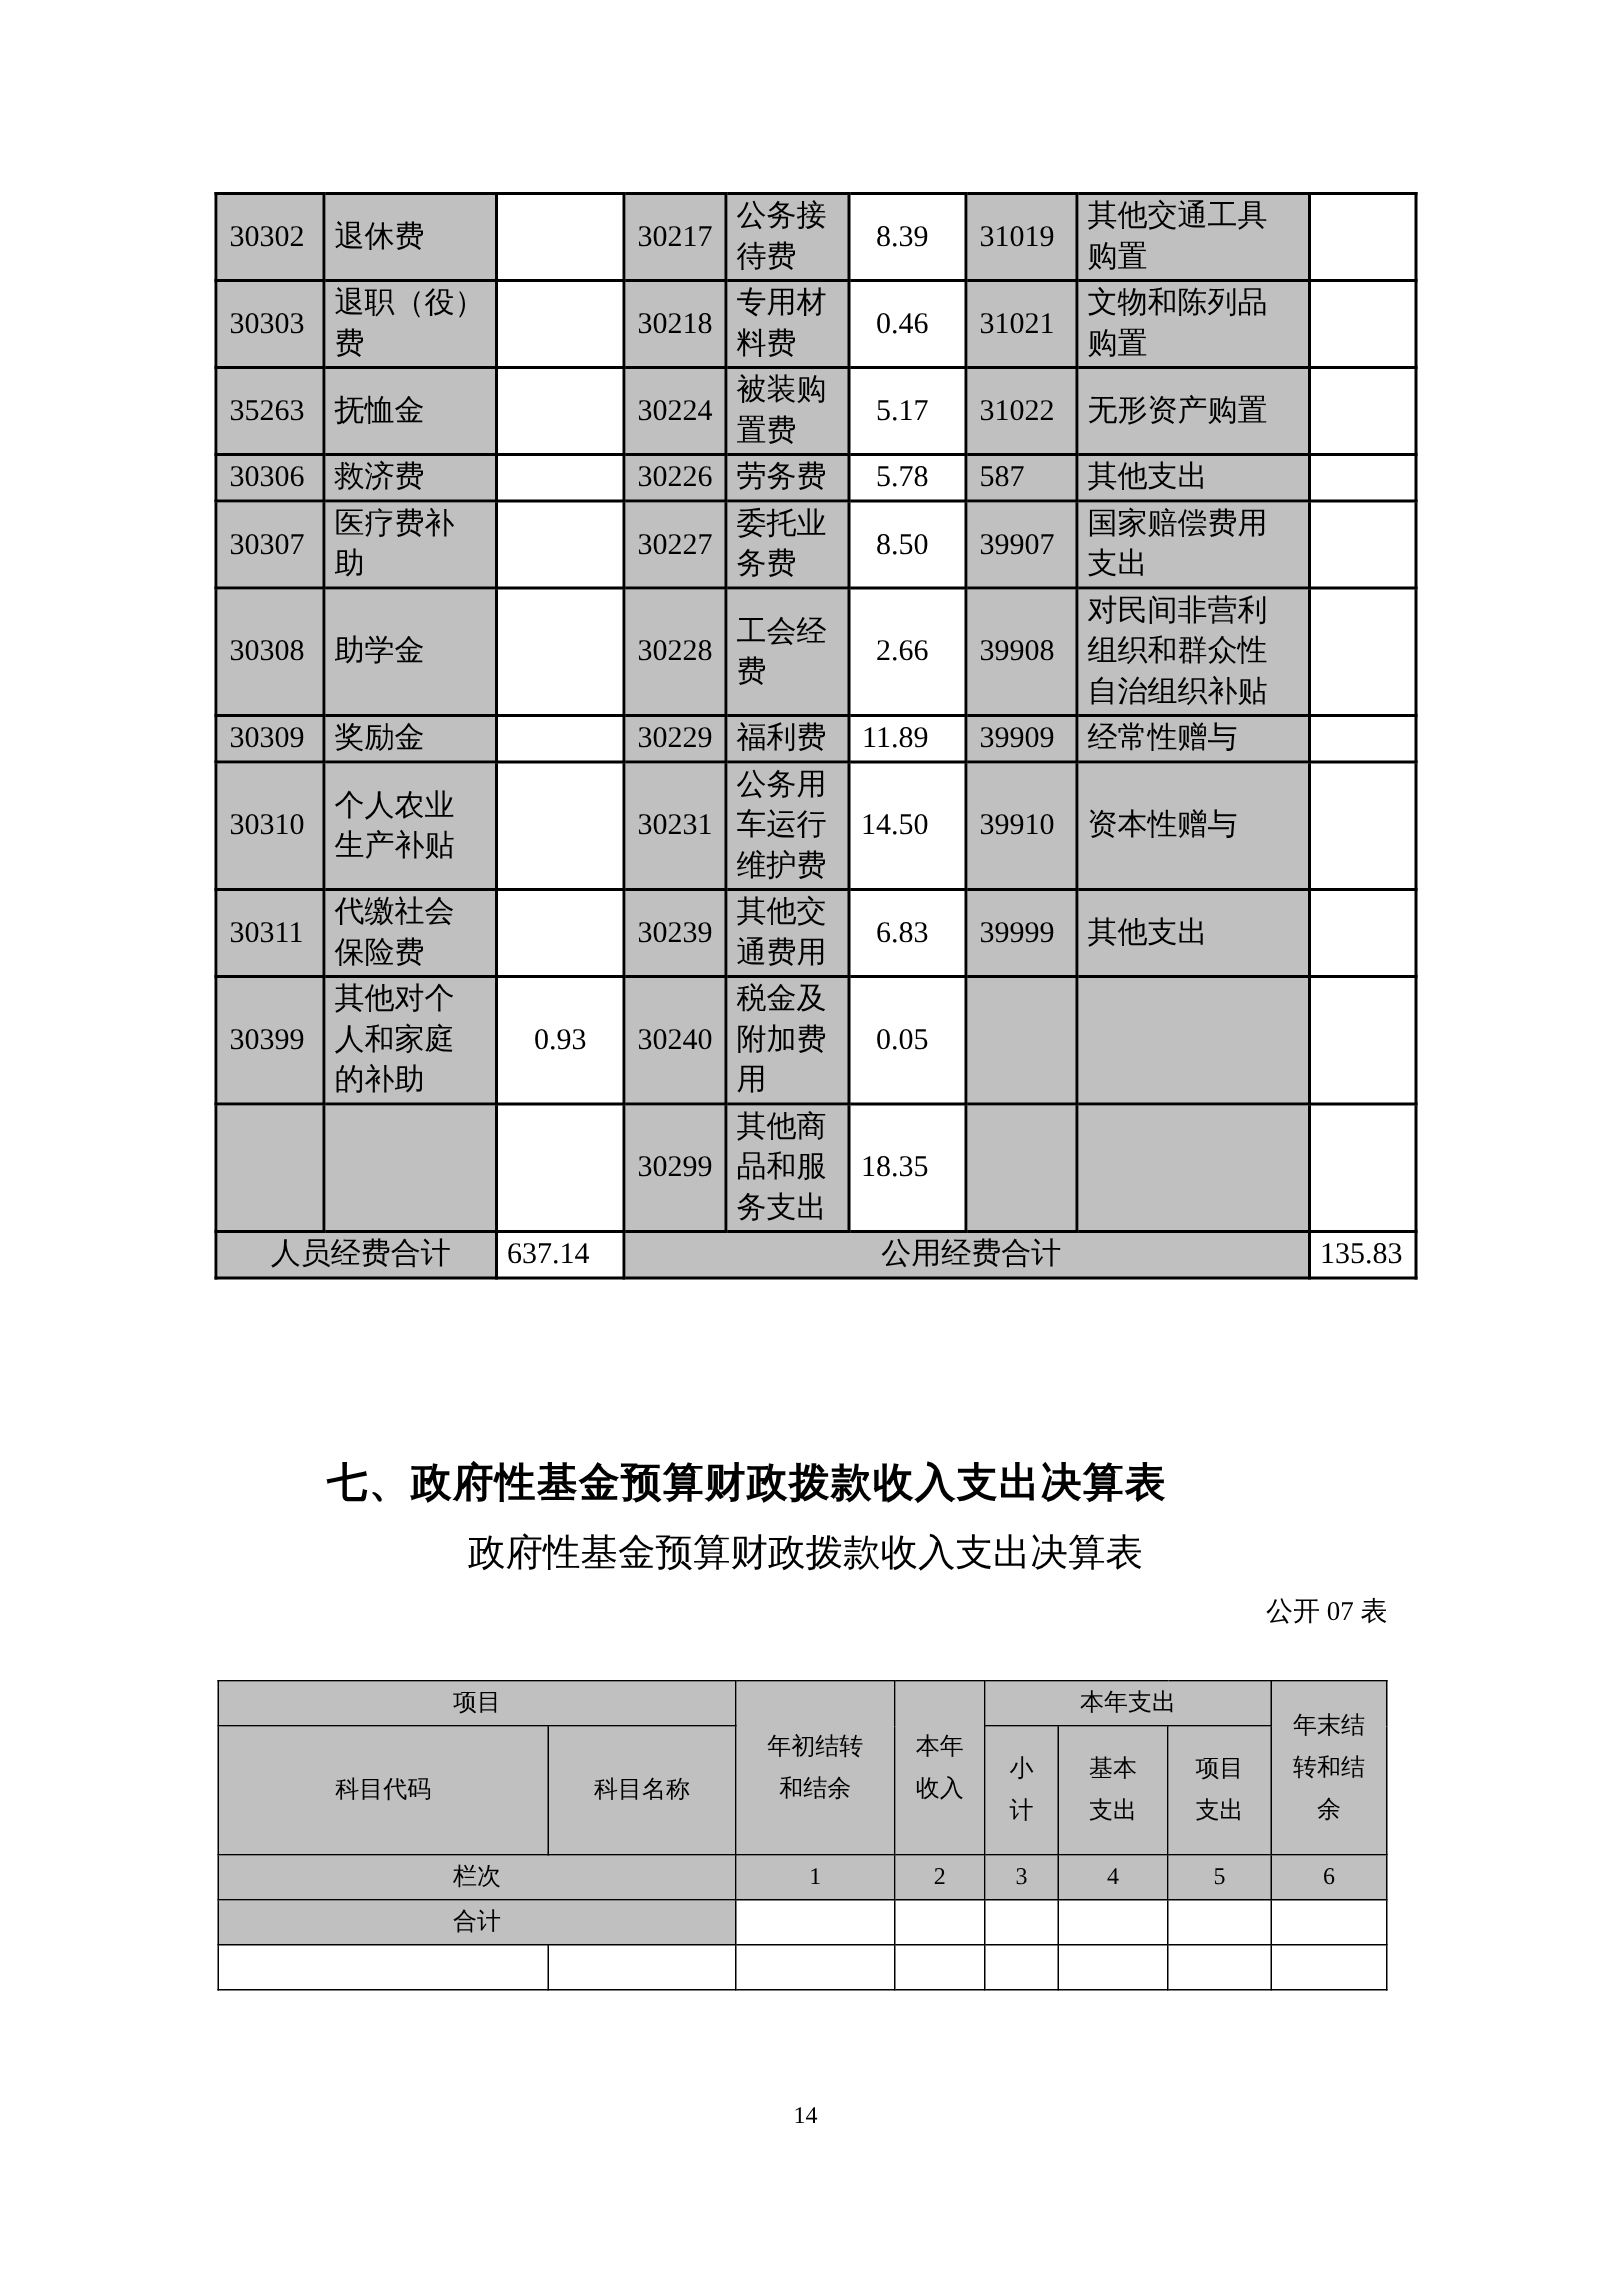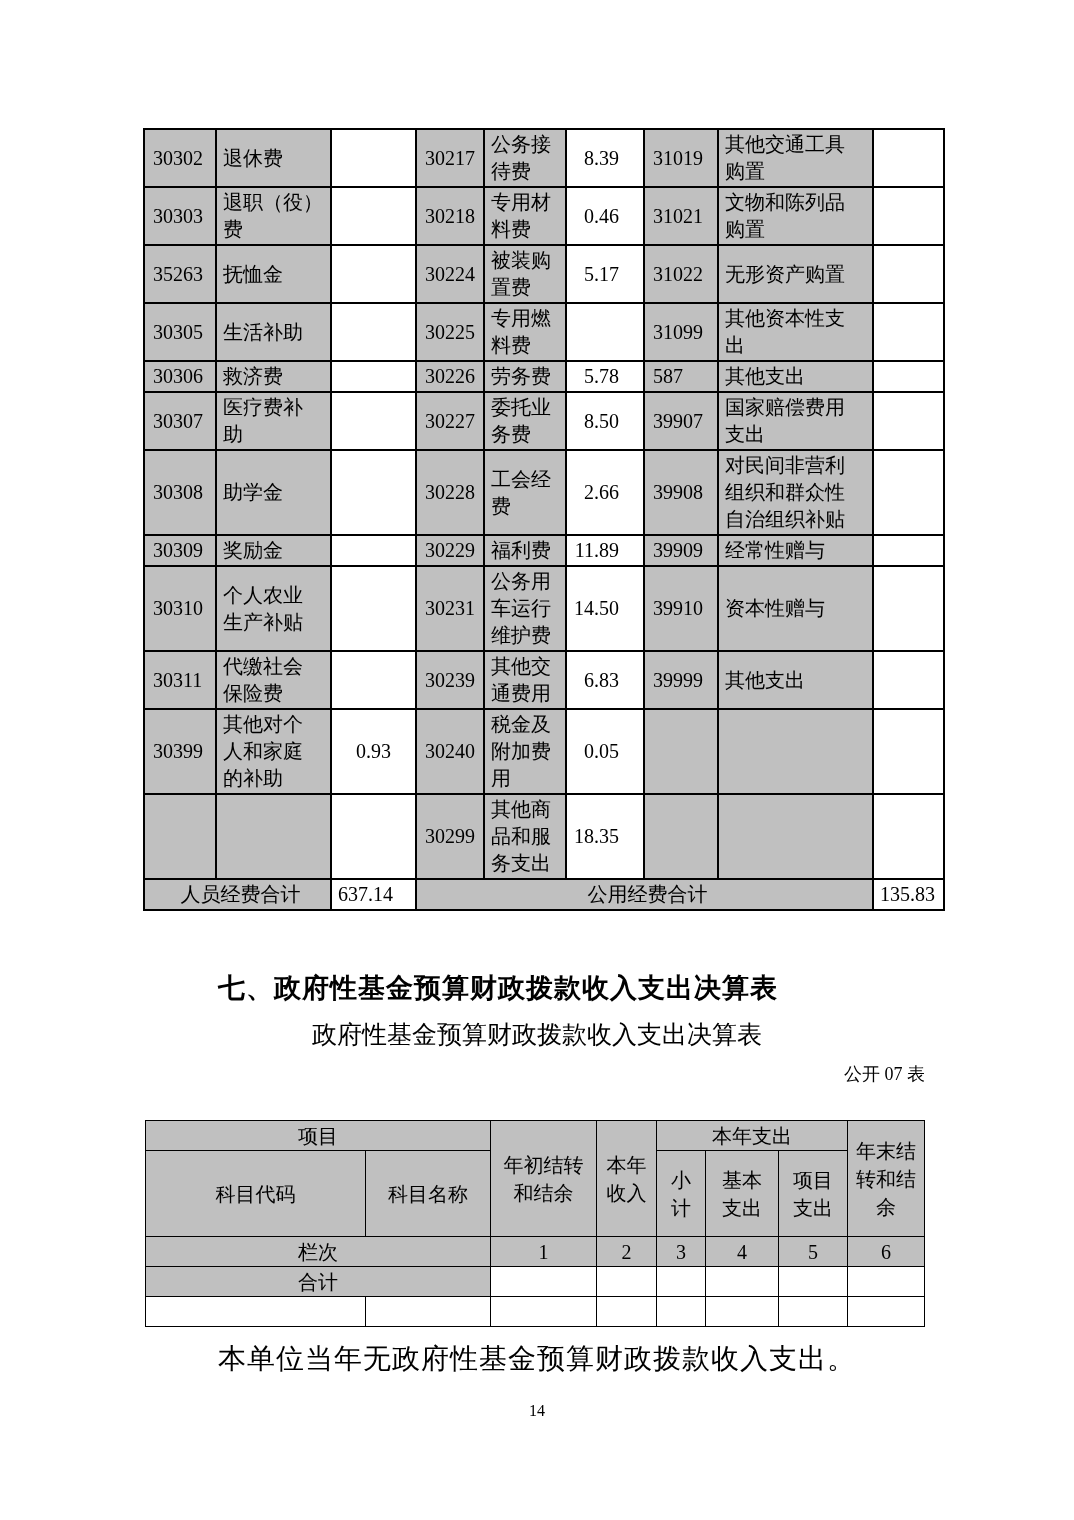--- a/index.html
+++ b/index.html
@@ -67,21 +67,21 @@
     font-size: 17px;
   }
 
   
   table.t2 {
     position: absolute;
     left: 145px; top: 1120px;
     width: 779px;
     border-collapse: collapse;
     table-layout: fixed;
-    font-size: 20px;
+    font-size: 16px;
     line-height: 28px;
   }
   table.t2 td {
     border: 1px solid #000;
     text-align: center;
     vertical-align: middle;
     white-space: pre-line;
     padding: 0 2px;
     overflow: hidden;
   }
@@ -154,33 +154,20 @@
       <tr>
         <td class="g code">35263</td>
         <td class="g name">抚恤金</td>
         <td class="val"></td>
         <td class="g code">30224</td>
         <td class="g name">被装购
 置费</td>
         <td class="val">5.17</td>
         <td class="g code">31022</td>
         <td class="g name">无形资产购置</td>
-        <td class="val"></td>
-      </tr>
-      <tr>
-        <td class="g code">30305</td>
-        <td class="g name">生活补助</td>
-        <td class="val"></td>
-        <td class="g code">30225</td>
-        <td class="g name">专用燃
-料费</td>
-        <td class="val"></td>
-        <td class="g code">31099</td>
-        <td class="g name">其他资本性支
-出</td>
         <td class="val"></td>
       </tr>
       <tr>
         <td class="g code">30306</td>
         <td class="g name">救济费</td>
         <td class="val"></td>
         <td class="g code">30226</td>
         <td class="g name">劳务费</td>
         <td class="val">5.78</td>
         <td class="g code">587</td>
@@ -355,16 +342,15 @@
         <td></td>
         <td></td>
         <td></td>
         <td></td>
         <td></td>
         <td></td>
       </tr>
     </tbody>
   </table>
 
-  <div class="note">本单位当年无政府性基金预算财政拨款收入支出。</div>
   <div class="pagenum">14</div>
 
 </div>
 
 </body></html>

